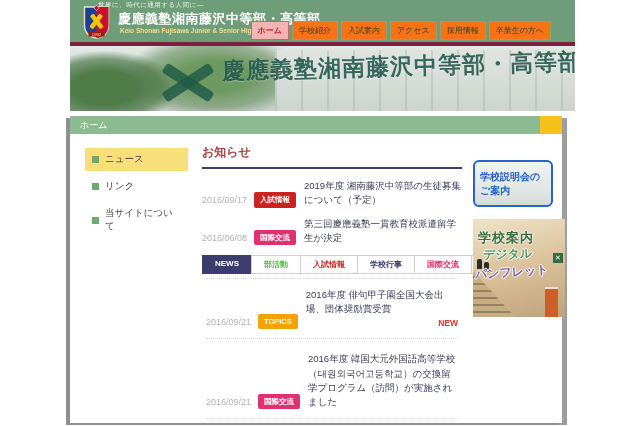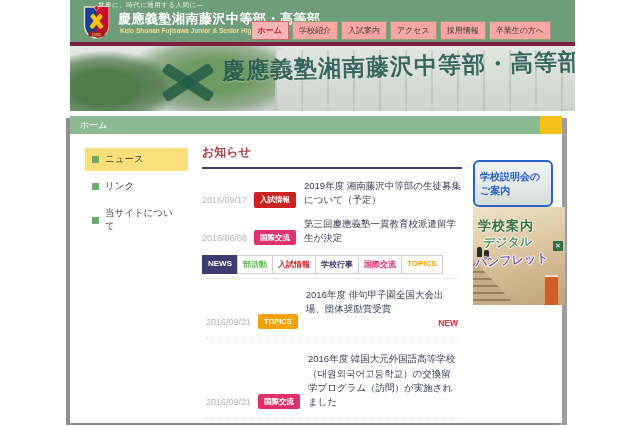--- a/index.html
+++ b/index.html
@@ -7,21 +7,21 @@
     font-family:"Liberation Sans","DejaVu Sans",sans-serif; }
   .page { position:relative; margin-left:70px; width:505px; }
 
   
   .site-header { position:relative; height:42px; background:#6e9e79; }
   .tagline { position:absolute; top:1px; left:28px; font-size:6.5px; color:#e9f1e6; letter-spacing:.5px; }
   .crest { position:absolute; left:13px; top:5px; width:27px; height:35px; }
   .school-name { position:absolute; left:48px; top:10px; font-size:13px; font-weight:bold; color:#ffffff; letter-spacing:.5px; white-space:nowrap; }
   .school-name-en { position:absolute; left:50px; top:27px; font-size:6.5px; font-weight:bold; color:#f3dd8a; white-space:nowrap; }
   .nav { position:absolute; right:24px; bottom:2px; display:flex; gap:3px; }
-  .nav-tab { font-size:8px; padding:3px 6px; background:#fca5a5; border:1px solid #8fa370; color:#2f3f2f; white-space:nowrap; cursor:pointer; }
+  .nav-tab { font-size:8px; padding:3px 6px; background:#f97316; border:1px solid #8fa370; color:#2f3f2f; white-space:nowrap; cursor:pointer; }
   .nav-tab.active { background:#f2b4b4; border-color:#c46868; color:#bb2222; font-weight:bold; }
   .maroon-stripe { height:4px; background:#7d1f3f; }
 
   
   .hero { position:relative; height:65px; background:linear-gradient(180deg,#e3e8e4 0%,#d2dad4 55%,#c6d0c9 100%); overflow:hidden; }
   .hero-trees { position:absolute; left:0; top:0; width:215px; height:100%;
     background:
       radial-gradient(ellipse 95px 48px at 35px 42px, #4f7c49 35%, rgba(70,115,65,.65) 60%, transparent 78%),
       radial-gradient(ellipse 115px 52px at 145px 30px, #6d9a60 30%, rgba(95,135,85,.55) 60%, transparent 80%); }
   .hero-building { position:absolute; right:0; top:4px; width:300px; height:100%;
@@ -56,32 +56,32 @@
   .rule { border-top:2px solid #3c3c6e; margin-bottom:10px; }
   .notice { font-size:10px; font-weight:bold; color:#3a3a5c; line-height:1.55; margin-bottom:12px; }
   .nrow { display:flex; align-items:flex-end; margin-bottom:9px; font-size:9.5px; line-height:1.5; }
   .nrow .date { width:52px; flex:none; color:#b3b3b3; font-size:9px; padding-top:1px; }
   .badge { flex:none; color:#fff; font-size:7.5px; font-weight:bold; padding:2px 6px; border-radius:2px; margin-right:8px; white-space:nowrap; }
   .badge.exam { background:#cc2222; } .badge.intl { background:#e0306e; }
   .badge.topics { background:#f5a200; }
   .nrow .txt { flex:1; color:#3a3a5c; cursor:pointer; }
   .newtag { display:block; text-align:right; color:#e03030; font-size:8.5px; font-weight:bold; }
   .tabbar { display:flex; margin:10px 0 2px; }
-  .tab { border:1px solid #cfcfcf; margin-right:-1px; padding:3px 5px; font-size:8px; font-weight:bold; background:#fff; cursor:pointer; white-space:nowrap; }
+  .tab { border:1px solid #cfcfcf; margin-right:-1px; padding:3px 12px; font-size:8px; font-weight:bold; background:#fff; cursor:pointer; white-space:nowrap; }
   .tab.active { background:#3c3c6e; color:#fff; border-color:#3c3c6e; }
   .tab.t-club { color:#57b947; } .tab.t-exam { color:#cc2222; } .tab.t-event { color:#3c3c6e; }
   .tab.t-intl { color:#e0306e; } .tab.t-topics { color:#f5a200; }
   .news-list .nrow { padding:9px 0; margin:4px; border-bottom:1px dotted #d8d8d8; }
   .news-list .nrow:first-child { border-top:1px dotted #d8d8d8; }
 
   
   .aside { width:94px; flex:none; padding:18px 0 0 5px; }
   .banner-seminar { width:80px; border:2px solid #2a62c9; border-radius:6px;
     background:linear-gradient(180deg,#f0f3f2 0%,#dfe6e3 70%,#d3dcd7 100%);
-    color:#2a62c9; font-size:10px; font-weight:bold; line-height:1.35; padding:8px 5px; cursor:pointer; }
+    color:#2a62c9; font-size:10px; font-weight:bold; line-height:1.35; padding:8px 5px; margin-bottom:12px; cursor:pointer; }
   .banner-pamphlet { position:relative; width:92px; height:98px; overflow:hidden; cursor:pointer;
     background:linear-gradient(165deg,#efe3c8 0%,#dcc59e 45%,#bfa27b 100%); }
   .bp-stairs { position:absolute; bottom:0; left:0; width:42px; height:46px;
     background:repeating-linear-gradient(180deg,#c7ad85 0 5px,#96805e 5px 7px);
     clip-path:polygon(0 0,100% 100%,0 100%); }
   .bp-person { position:absolute; width:5px; height:10px; background:#2b2b2b; border-radius:2px 2px 0 0; }
   .bp-person.p1 { top:40px; left:4px; } .bp-person.p2 { top:43px; left:11px; }
   .bp-door { position:absolute; bottom:0; right:7px; width:13px; height:30px; background:#cf5f28; border-top:2px solid #e8e0d0; }
   .bp-x { position:absolute; top:34px; right:2px; width:10px; height:10px; background:#2f6e46; color:#fff; font-size:7px; line-height:10px; text-align:center; }
   .bp-x::before { content:"✕"; }

